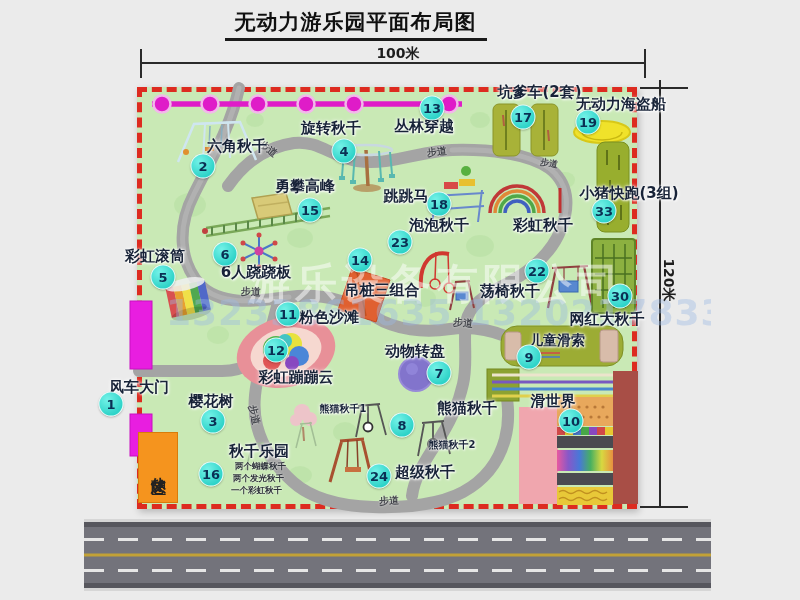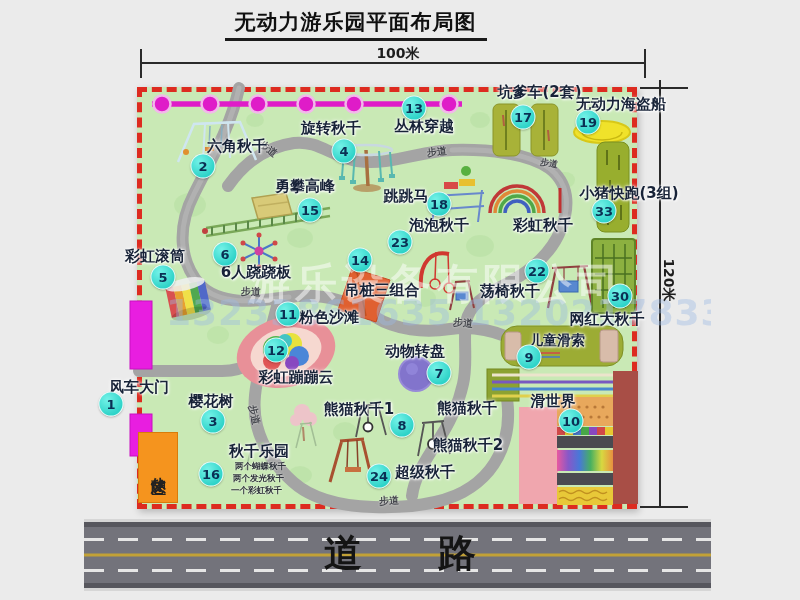--- a/index.html
+++ b/index.html
@@ -9,21 +9,21 @@
          color:#101010;border-bottom:3px solid #1a1a1a;padding:0 10px 2px;z-index:7;letter-spacing:1px;white-space:nowrap;}
   .park{position:absolute;left:137px;top:87px;width:500px;height:422px;background:#c9e9b5;
         border:5px dashed #dd2b20;box-sizing:border-box;z-index:1;box-shadow:2px 3px 7px rgba(0,0,0,.22);}
   .art{position:absolute;left:0;top:0;z-index:2;pointer-events:none;}
   .wm-co{position:absolute;left:248px;top:256px;z-index:3;font-size:42px;font-weight:bold;letter-spacing:5px;
          color:rgba(255,255,255,.5);white-space:nowrap;}
   .wm-ph{position:absolute;left:166px;top:292px;z-index:3;font-size:36px;font-weight:bold;letter-spacing:1px;
          color:rgba(155,185,228,.4);white-space:nowrap;}
   .lbl{position:absolute;z-index:5;transform:translate(-50%,-50%);font-weight:bold;font-size:15px;color:#182338;
        white-space:nowrap;text-shadow:0 0 2px #fff,0 0 4px #fff,1px 1px 2px rgba(255,255,255,.9);}
-  .lbl.sm{font-size:15px;margin-left:16px;}
+  .lbl.sm{font-size:10px;}
   .note{position:absolute;z-index:5;transform:translate(0,-50%);font-size:8.5px;font-weight:bold;color:#2e323a;
         white-space:nowrap;text-shadow:0 0 2px #fff;}
   .fp{position:absolute;z-index:4;font-size:10px;font-weight:bold;color:#46484e;white-space:nowrap;
       text-shadow:0 0 2px #e8e8e8;}
   .badge{position:absolute;z-index:6;transform:translate(-50%,-50%);width:25px;height:25px;border-radius:50%;
          background:radial-gradient(circle at 35% 30%,#74f2e8,#2ed3c8 72%);border:1.5px solid rgba(255,255,255,.85);
          color:#0a3054;font-weight:bold;font-size:13px;display:flex;align-items:center;justify-content:center;
          box-sizing:border-box;box-shadow:0 1px 2px rgba(0,0,0,.25);}
   .rest{position:absolute;left:138px;top:432px;width:40px;height:71px;background:#f5941e;border:1px solid #d87c0a;
         z-index:4;display:flex;align-items:center;justify-content:center;writing-mode:vertical-rl;text-orientation:upright;
@@ -381,33 +381,32 @@
   <div class="badge" style="left:213px;top:421px;">3</div>
   <div class="badge" style="left:344px;top:151px;">4</div>
   <div class="badge" style="left:163px;top:277px;">5</div>
   <div class="badge" style="left:225px;top:254px;">6</div>
   <div class="badge" style="left:439px;top:373px;">7</div>
   <div class="badge" style="left:402px;top:425px;">8</div>
   <div class="badge" style="left:529px;top:357px;">9</div>
   <div class="badge" style="left:571px;top:421px;">10</div>
   <div class="badge" style="left:288px;top:314px;">11</div>
   <div class="badge" style="left:276px;top:350px;">12</div>
-  <div class="badge" style="left:414px;top:108px;">13</div>
+  <div class="badge" style="left:432px;top:108px;">13</div>
   <div class="badge" style="left:360px;top:260px;">14</div>
   <div class="badge" style="left:310px;top:210px;">15</div>
   <div class="badge" style="left:211px;top:474px;">16</div>
   <div class="badge" style="left:523px;top:117px;">17</div>
   <div class="badge" style="left:439px;top:204px;">18</div>
   <div class="badge" style="left:588px;top:122px;">19</div>
   <div class="badge" style="left:620px;top:296px;">30</div>
   <div class="badge" style="left:604px;top:211px;">33</div>
   <div class="badge" style="left:537px;top:271px;">22</div>
   <div class="badge" style="left:400px;top:242px;">23</div>
   <div class="badge" style="left:379px;top:476px;">24</div>
 
   <div class="road">
     <div class="road-dash top"></div>
     <div class="road-yellow"></div>
     <div class="road-dash bot"></div>
-    <div class="road-label">道　　路</div>
   </div>
 
 </div>
 
 </body></html>

